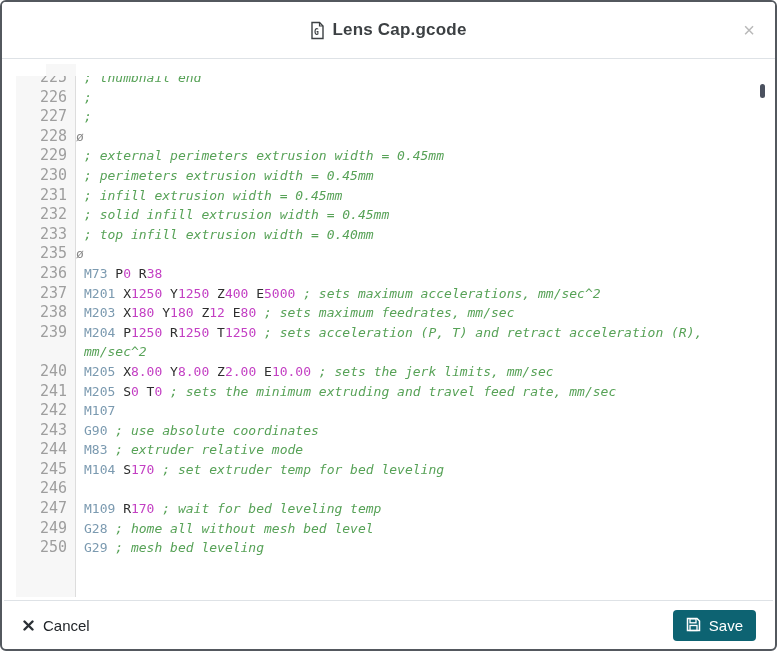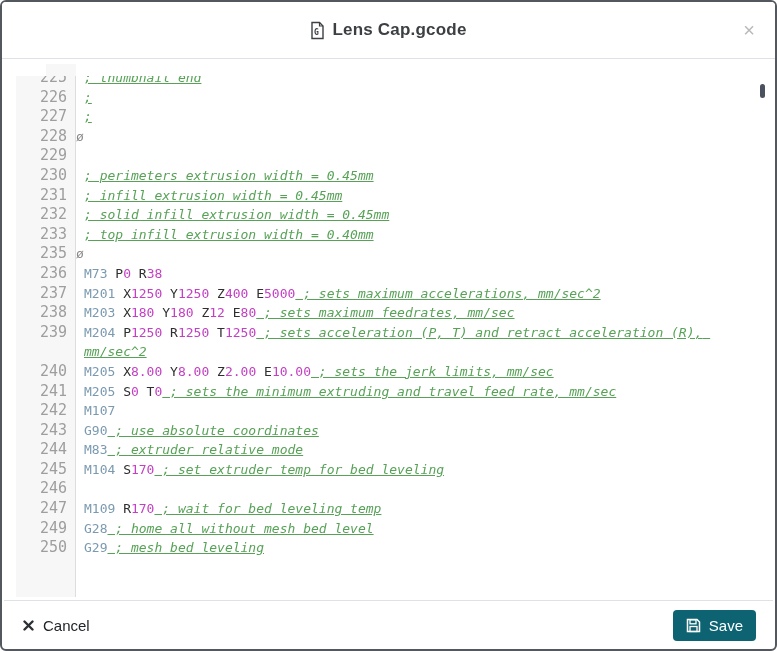--- a/index.html
+++ b/index.html
@@ -15,31 +15,31 @@
   
   .mbody{position:absolute;top:58px;bottom:50px;left:2px;right:2px;overflow:hidden;background:#fff;}
   .gutter-bg{position:absolute;left:12px;top:4px;width:60px;height:533px;background:#f7f7f7;border-right:1px solid #ddd;}
   .rows{position:absolute;left:12px;top:8px;right:16px;}
   .row{display:flex;align-items:flex-start;min-height:19.6px;}
   .lnum{flex:0 0 51px;text-align:right;color:#9e9e9e;font-family:"DejaVu Sans Mono",monospace;font-size:15px;line-height:19.6px;user-select:none;}
   .lcode{margin:0 0 0 17px;padding:0;font-family:"DejaVu Sans Mono",monospace;font-size:13px;line-height:19.6px;white-space:pre-wrap;word-wrap:break-word;max-width:86ch;color:var(--c-p);}
   .tk-k{color:var(--c-k);}
   .tk-p{color:var(--c-p);}
   .tk-n{color:var(--c-n);}
-  .tk-m{color:var(--c-m);font-style:italic;text-decoration:underline;}
+  .tk-m{color:var(--c-m);font-style:italic;}
   .tk-s{color:var(--c-s);margin-left:-8px;display:inline-block;}
   .cover-left{position:absolute;left:12px;top:0;width:30px;height:16px;background:#fff;}
   .cover-gutter{position:absolute;left:42px;top:4px;width:30px;height:12px;background:#f7f7f7;}
   .cover-content{position:absolute;left:73px;top:0;right:0;height:16px;background:#fff;}
   .sb-thumb{position:absolute;right:8px;top:24px;width:5px;height:14px;background:#4b515f;border-radius:3px;cursor:pointer;}
 
   
   .mfooter{position:absolute;bottom:0;left:2px;right:2px;height:49px;border-top:1px solid #dee2e6;background:#fff;display:flex;align-items:center;justify-content:space-between;padding:0 17px;border-radius:0 0 4px 4px;gap:11px;}
   .cancel-btn{display:flex;align-items:center;gap:9px;color:#212529;font-size:15px;cursor:pointer;background:none;border:none;padding:4px 2px;font-family:"Liberation Sans",sans-serif;}
-  .save-btn{display:flex;align-items:center;gap:8px;background:var(--accent);color:#fff;font-size:15px;border:none;border-radius:4px;padding:7px 13px;cursor:pointer;font-family:"Liberation Sans",sans-serif;}
+  .save-btn{display:flex;align-items:flex-start;gap:8px;background:var(--accent);color:#fff;font-size:15px;border:none;border-radius:4px;padding:7px 13px;cursor:pointer;font-family:"Liberation Sans",sans-serif;}
   .icon-svg{display:block;}
 </style>
 </head>
 <body>
 
 <div class="stage">
   <div class="modal">
 
     <div class="mheader">
       <div class="mtitle">
@@ -69,20 +69,21 @@
           <div class="row">
             <span class="lnum">227</span>
             <pre class="lcode"><span class="tk-m">;</span></pre>
           </div>
           <div class="row">
             <span class="lnum">228</span>
             <pre class="lcode"><span class="tk-s">ø</span></pre>
           </div>
           <div class="row">
             <span class="lnum">229</span>
+            <pre class="lcode"><span class="tk-m">; external perimeters extrusion width = 0.45mm</span></pre>
           </div>
           <div class="row">
             <span class="lnum">230</span>
             <pre class="lcode"><span class="tk-m">; perimeters extrusion width = 0.45mm</span></pre>
           </div>
           <div class="row">
             <span class="lnum">231</span>
             <pre class="lcode"><span class="tk-m">; infill extrusion width = 0.45mm</span></pre>
           </div>
           <div class="row">

